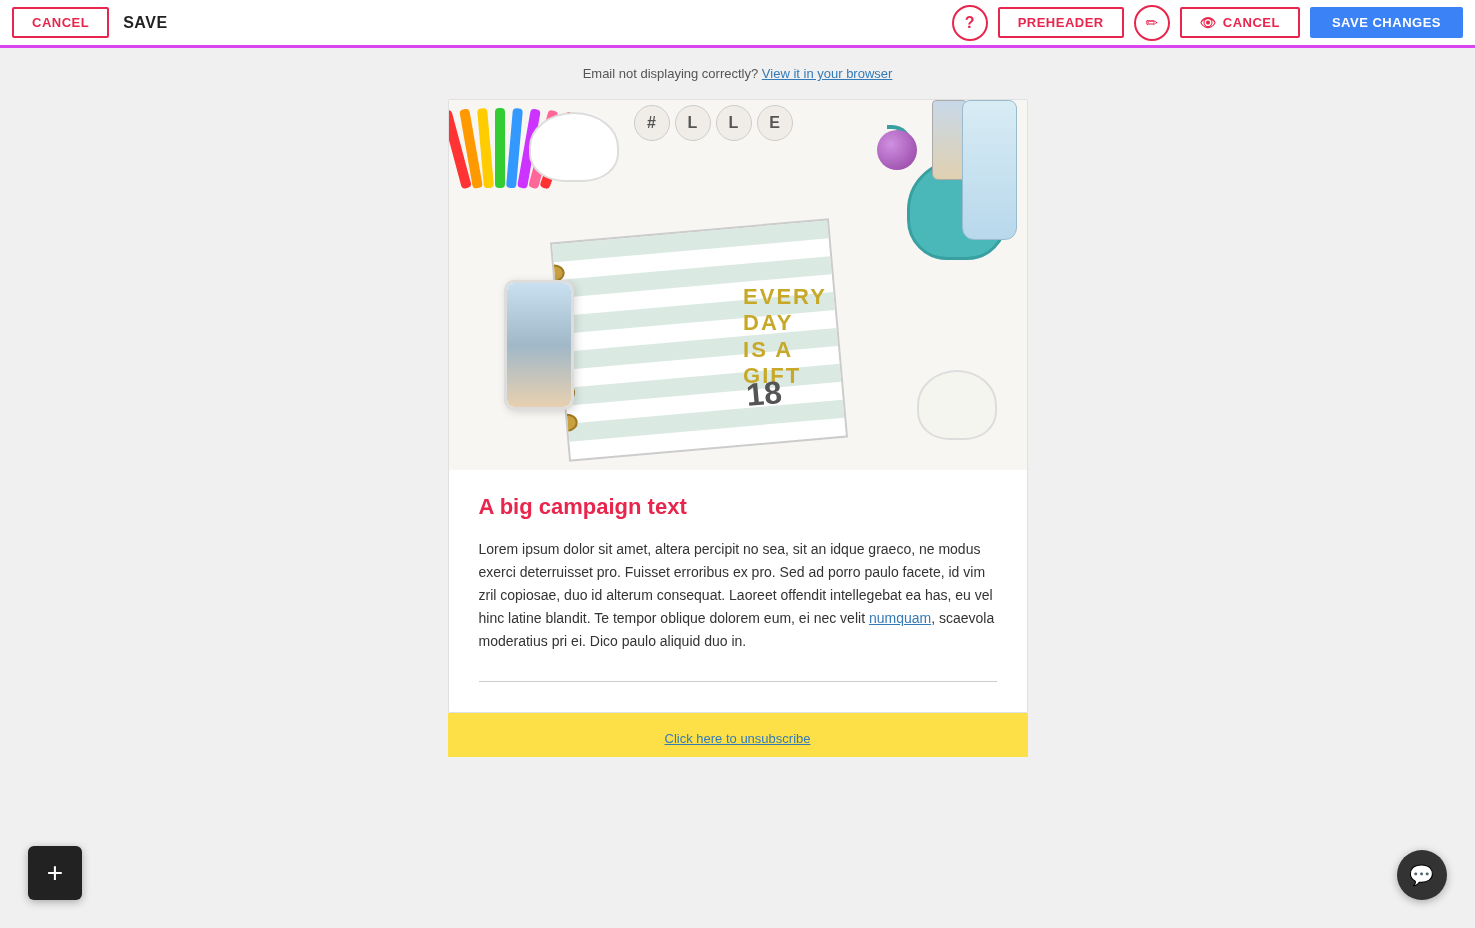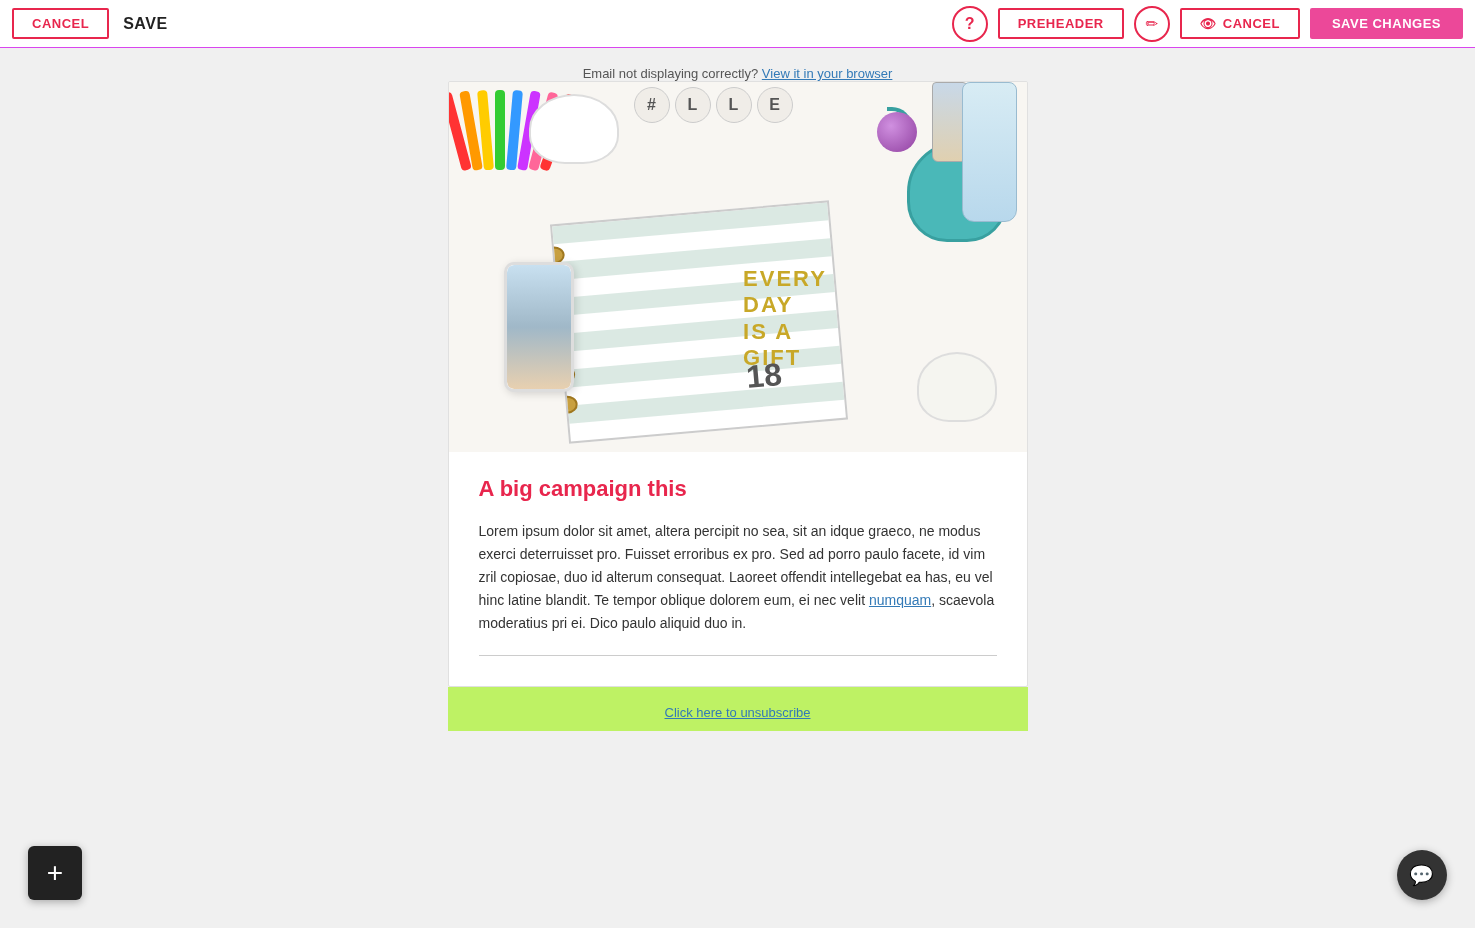--- a/index.html
+++ b/index.html
@@ -9,21 +9,21 @@
       min-height: 928px;
       position: relative;
     }
 
     
     .top-bar {
       display: flex;
       align-items: center;
       justify-content: space-between;
       background: #fff;
-      border-bottom: 1px solid #d946ef;
+      border-bottom: 3px solid #d946ef;
       padding: 0 12px;
       height: 48px;
       position: relative;
       z-index: 10;
     }
     .top-bar-left {
       display: flex;
       align-items: center;
       gap: 14px;
     }
@@ -95,21 +95,21 @@
       font-size: 13px;
       font-weight: 600;
       cursor: pointer;
       border-radius: 2px;
       letter-spacing: 0.5px;
       display: flex;
       align-items: center;
       gap: 6px;
     }
     .save-btn {
-      background: #ec4899;
+      background: #3b82f6;
       color: #fff;
       border: none;
       padding: 8px 22px;
       font-size: 13px;
       font-weight: 700;
       cursor: pointer;
       border-radius: 2px;
       letter-spacing: 0.5px;
     }
 
@@ -119,20 +119,21 @@
       min-height: calc(928px - 48px);
       display: flex;
       flex-direction: column;
       align-items: center;
       padding: 18px 0 40px 0;
     }
 
     .email-notice {
       font-size: 13px;
       color: #555;
+      margin-bottom: 18px;
       text-align: left;
     }
     .email-notice a {
       color: #337ab7;
       text-decoration: underline;
       cursor: pointer;
     }
 
     
     .email-card {
@@ -342,21 +343,21 @@
     .campaign-heading {
       font-size: 22px;
       font-weight: 700;
       color: #e8264d;
       margin-bottom: 18px;
     }
     .body-text {
       font-size: 14px;
       color: #333;
       line-height: 1.65;
-      margin-bottom: 20px;
+      margin-bottom: 28px;
     }
     .body-text a {
       color: #337ab7;
       text-decoration: underline;
     }
     .forward-row {
       display: flex;
       align-items: center;
       gap: 18px;
       margin-bottom: 8px;
@@ -370,21 +371,21 @@
       color: #333;
     }
     .email-divider {
       border: none;
       border-top: 1px solid #ccc;
       margin: 18px 0 0 0;
     }
 
     
     .email-footer {
-      background: #bef264;
+      background: #fde047;
       width: 580px;
       max-width: 95vw;
       text-align: center;
       padding: 16px 0 10px 0;
     }
     .unsubscribe-link {
       font-size: 13px;
       color: #337ab7;
       text-decoration: underline;
       cursor: pointer;
@@ -522,21 +523,21 @@
           <div class="phone-screen"></div>
         </div>
 
         <div class="white-cup"></div>
 
       </div>
     </div>
 
     <div class="email-body">
 
-      <h2 class="campaign-heading">A big campaign this</h2>
+      <h2 class="campaign-heading">A big campaign text</h2>
 
       <p class="body-text">
         <span>Lorem ipsum dolor sit amet, altera percipit no sea, sit an idque graeco, ne modus exerci deterruisset pro. Fuisset erroribus ex pro. Sed ad porro paulo facete, id vim zril copiosae, duo id alterum consequat. Laoreet offendit intellegebat ea has, eu vel hinc latine blandit. Te tempor oblique dolorem eum, ei nec velit </span><a>numquam</a><span>, scaevola moderatius pri ei. Dico paulo aliquid duo in.</span>
       </p>
 
 
       <hr class="email-divider">
 
     </div>
   </div>

